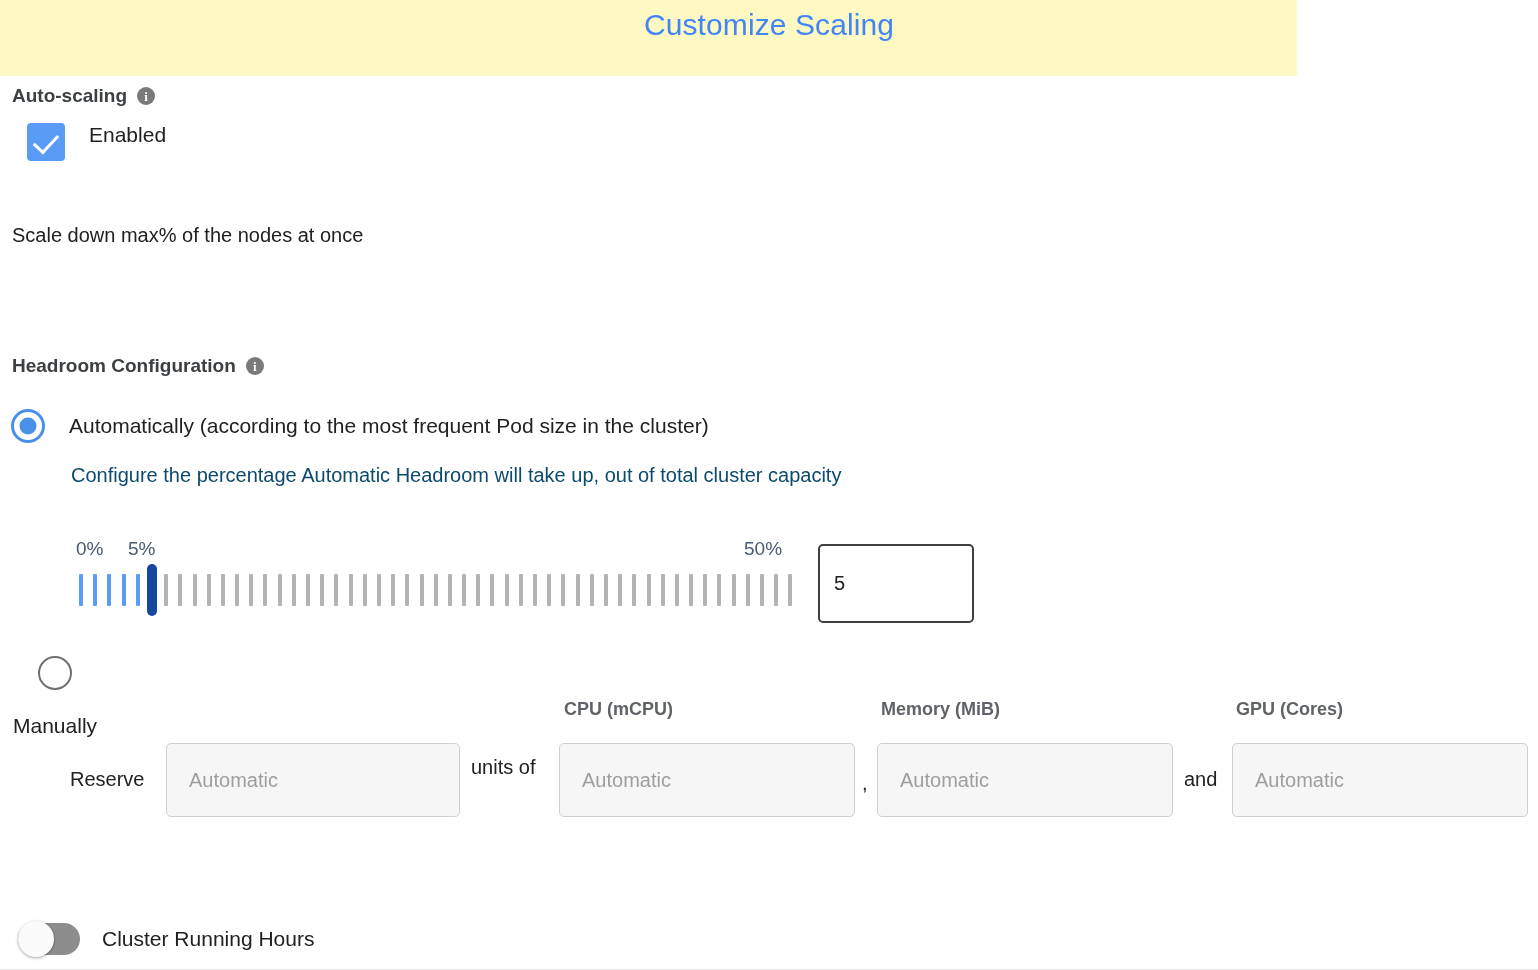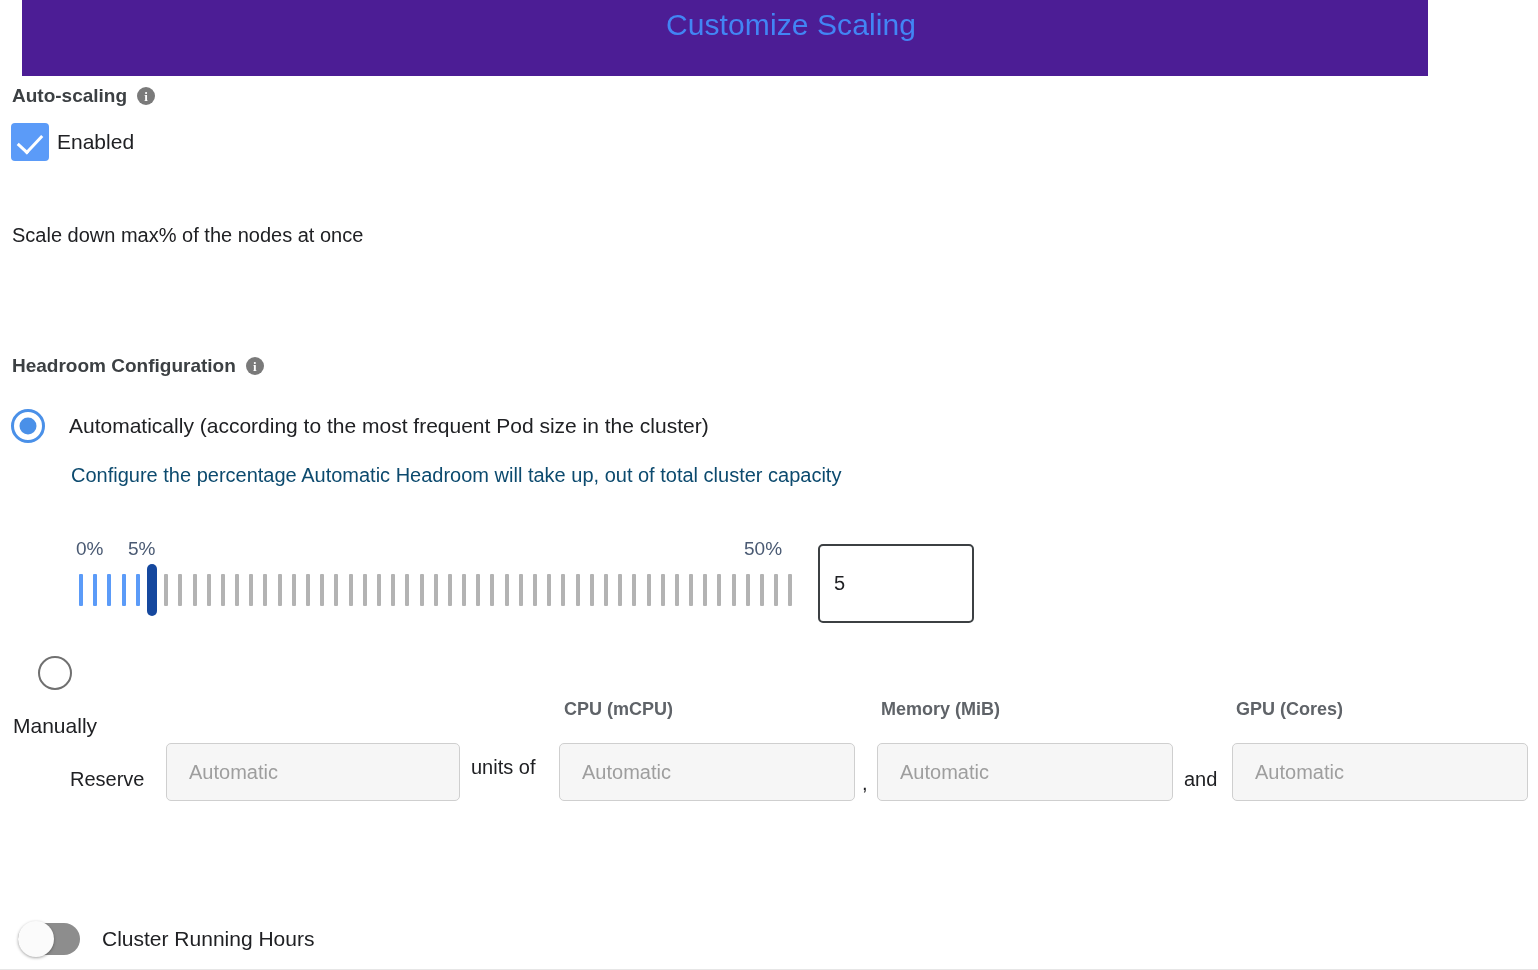--- a/index.html
+++ b/index.html
@@ -13,23 +13,22 @@
     width: 1538px;
     height: 970px;
     background: #ffffff;
     overflow: hidden;
   }
 
   
   .header {
     position: absolute;
     left: 0; top: 0;
-    width: 1406px; height: 76px;
-    background: #4c1d95;
-    margin-left: 22px;
+    width: 1297px; height: 76px;
+    background: #fef9c3;
   }
   .header-title {
     position: absolute;
     left: 0; top: 8px;
     width: 1538px;
     text-align: center;
     font-size: 30px;
     color: #4285f4;
     font-weight: 400;
     letter-spacing: 0.1px;
@@ -57,22 +56,23 @@
     font-weight: 700;
     font-family: "Liberation Serif", serif;
     line-height: 1;
     user-select: none;
   }
 
   
   .cb-row {
     position: absolute;
     display: flex;
-    align-items: center;
-    gap: 8px;
+    align-items: flex-start;
+    gap: 24px;
+    margin-left: 16px;
   }
   .checkbox {
     width: 38px; height: 38px;
     background: #5b9bf8;
     border-radius: 4px;
     position: relative;
     flex: none;
   }
   .checkbox::after {
     content: "";
@@ -180,21 +180,21 @@
     font-size: 18px;
     font-weight: 700;
     color: #5f6368;
     white-space: nowrap;
   }
   .dis-input {
     position: absolute;
     background: #f6f6f6;
     border: 1px solid #cfcfcf;
     border-radius: 5px;
-    height: 58px;
+    height: 74px;
     font-family: "Liberation Sans", sans-serif;
     font-size: 20px;
     color: #202124;
     padding: 0 22px;
     outline: none;
   }
   .dis-input::placeholder { color: #9e9e9e; opacity: 1; }
   .small-txt {
     position: absolute;
     font-size: 20px;

